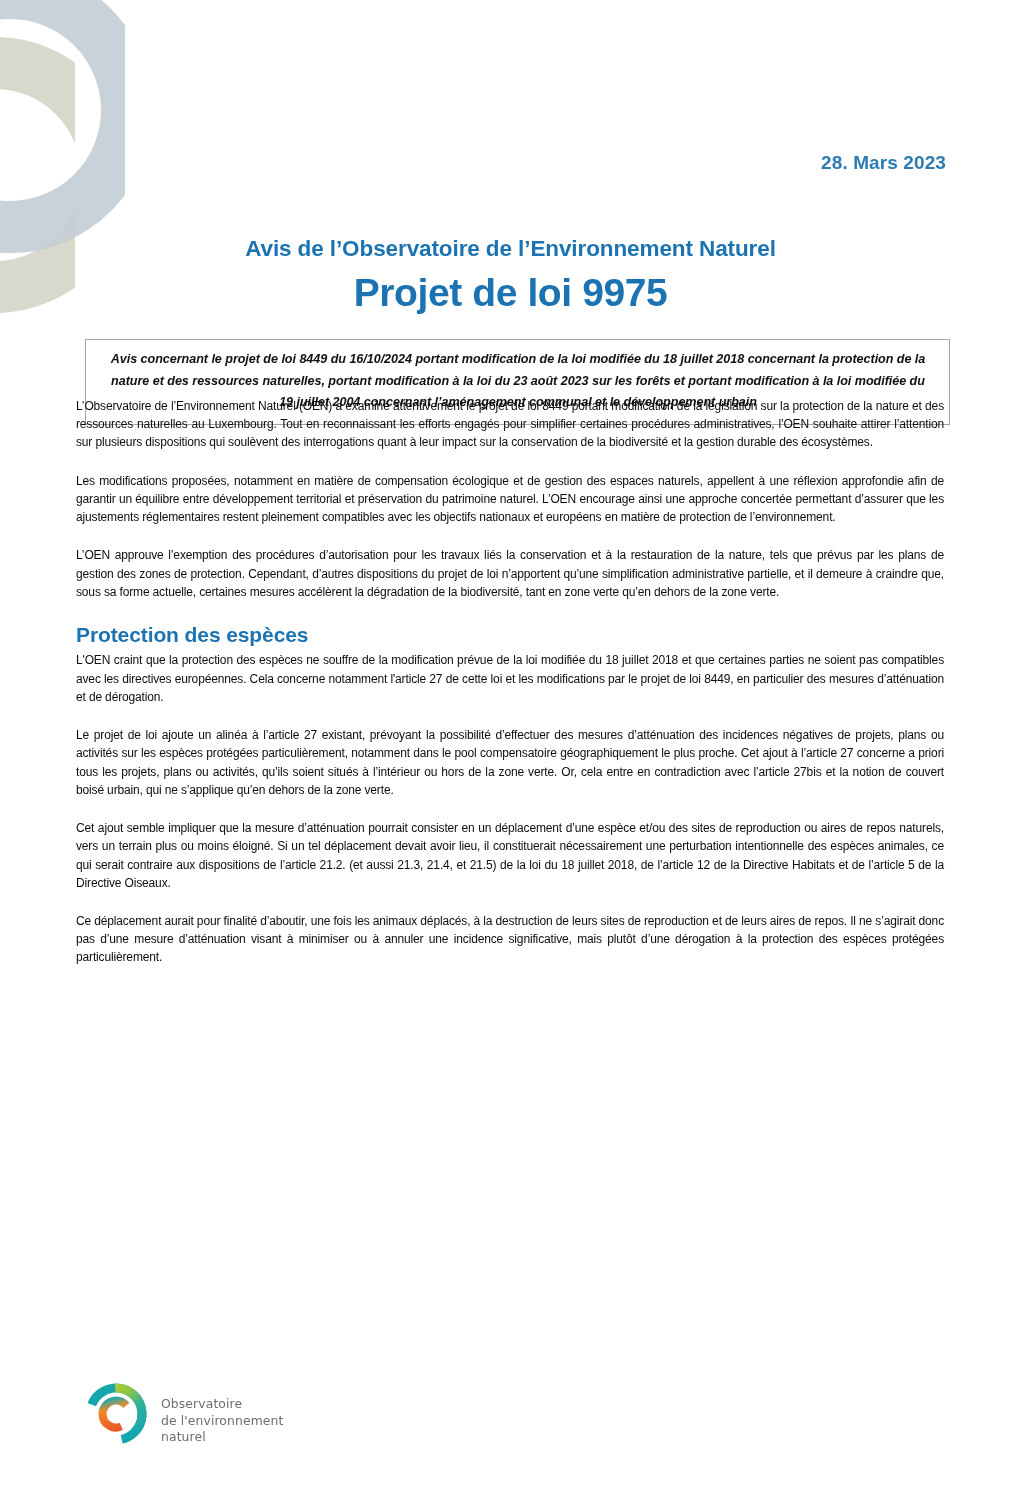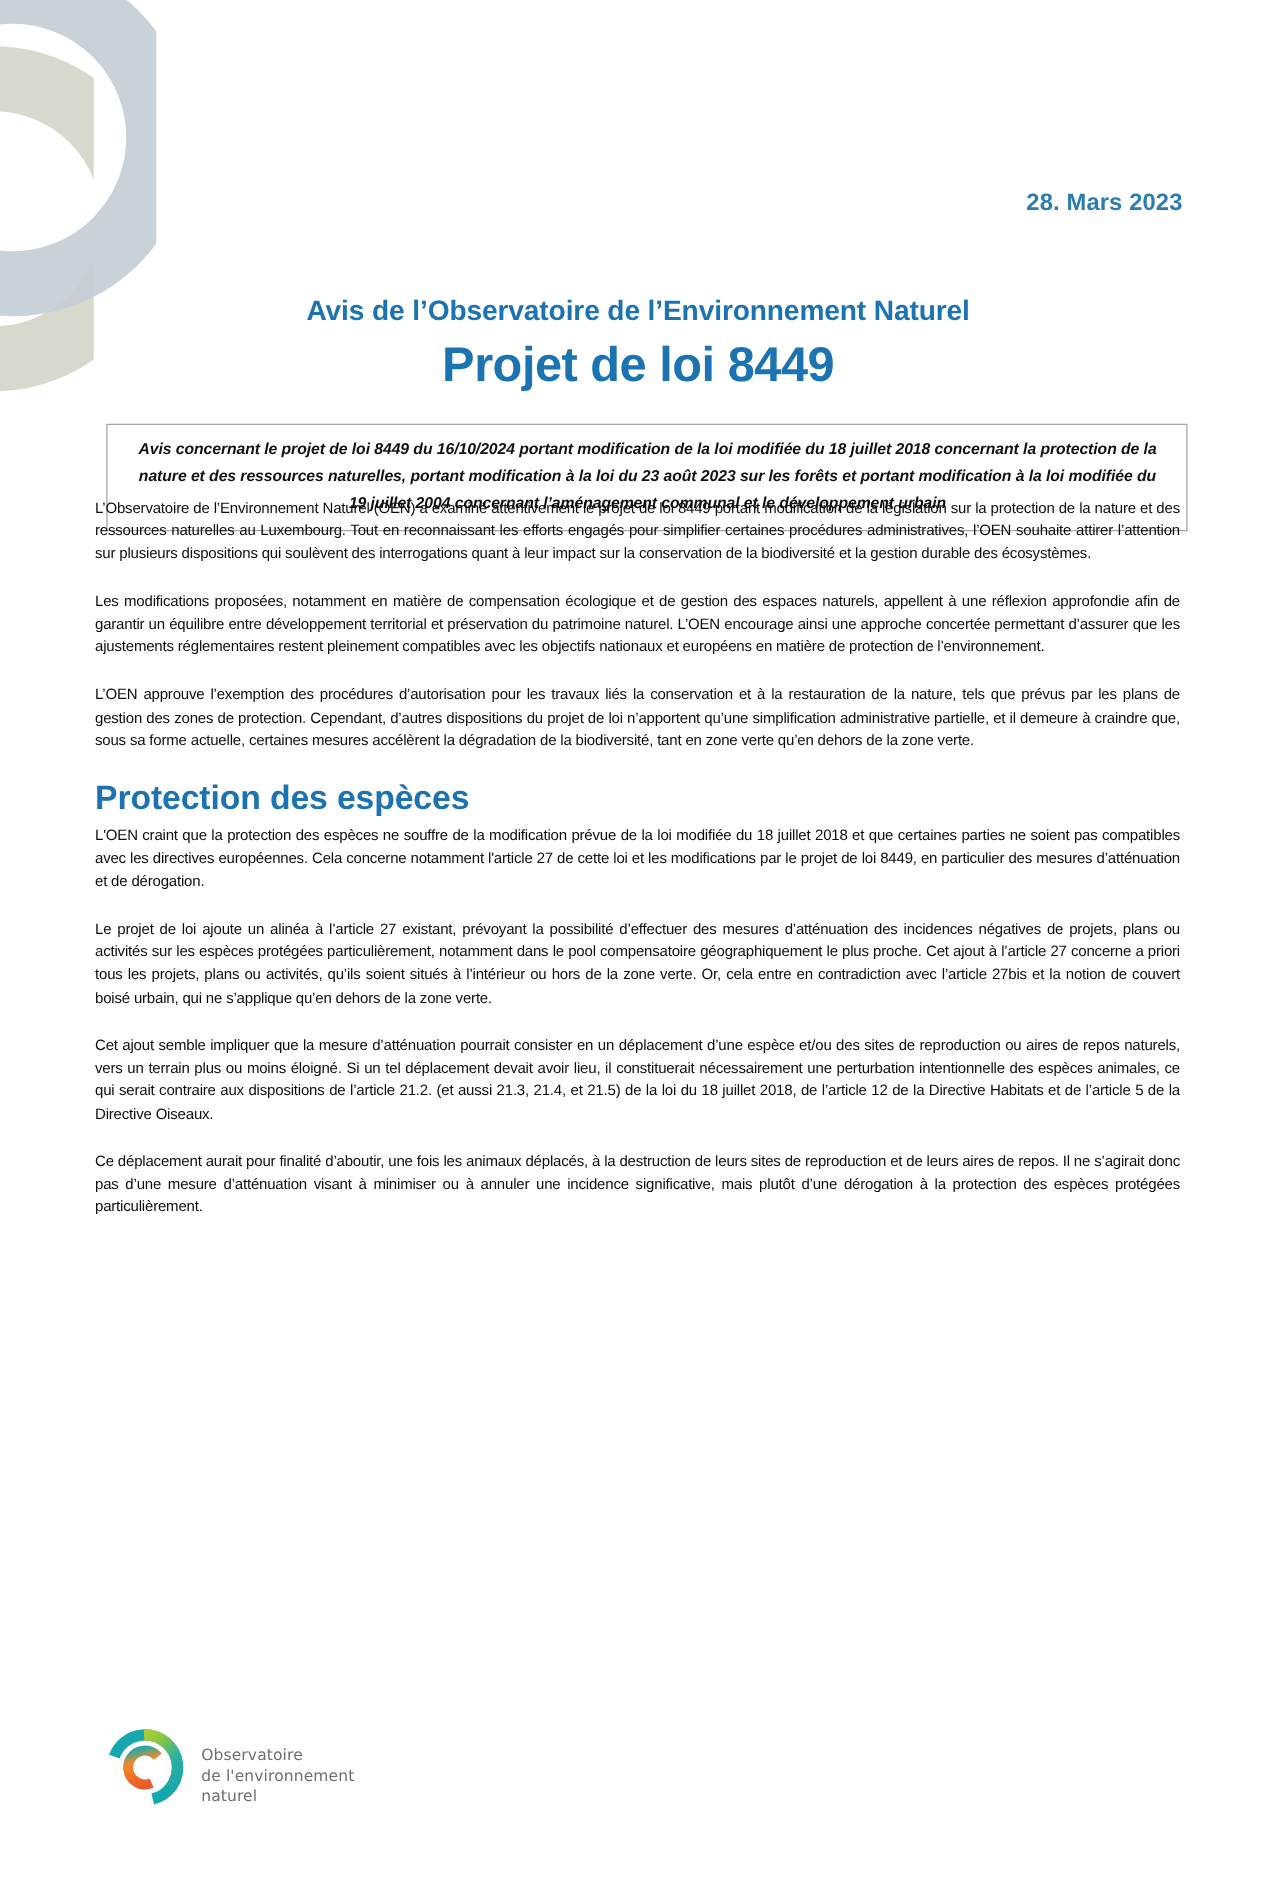--- a/index.html
+++ b/index.html
@@ -100,21 +100,21 @@
     text-align:justify;
     color:#0d0d0d;
     letter-spacing:-0.15px;
     -webkit-hyphens:none;
     hyphens:none;
   }
   .body-col p.para:last-child{margin-bottom:0;}
 
   h2.section-head{
     margin:4px 0 3px 0;
-    font-size:27px;
+    font-size:21px;
     font-weight:bold;
     color:#1b73b2;
     letter-spacing:-0.1px;
     line-height:1.3;
   }
 
   
   .footer-logo{
     position:absolute;
     left:82px;
@@ -159,21 +159,21 @@
     </g>
   </svg>
 </div>
 
 <div class="page">
 
   <div class="date-line">28. Mars 2023</div>
 
   <div class="title-block">
     <div class="subtitle">Avis de l’Observatoire de l’Environnement Naturel</div>
-    <div class="main-title">Projet de loi 8449</div>
+    <div class="main-title">Projet de loi 9975</div>
   </div>
 
   <div class="abstract-box">
     <p>Avis concernant le projet de loi 8449 du 16/10/2024 portant modification de la loi modifiée du 18 juillet 2018 concernant la protection de la nature et des ressources naturelles, portant modification à la loi du 23 août 2023 sur les forêts et portant modification à la loi modifiée du 19 juillet 2004 concernant l’aménagement communal et le développement urbain</p>
   </div>
 
   <div class="body-col">
 
     <p class="para">L’Observatoire de l’Environnement Naturel (OEN) a examiné attentivement le projet de loi 8449 portant modification de la législation sur la protection de la nature et des ressources naturelles au Luxembourg. Tout en reconnaissant les efforts engagés pour simplifier certaines procédures administratives, l’OEN souhaite attirer l’attention sur plusieurs dispositions qui soulèvent des interrogations quant à leur impact sur la conservation de la biodiversité et la gestion durable des écosystèmes.</p>
     <p class="para">Les modifications proposées, notamment en matière de compensation écologique et de gestion des espaces naturels, appellent à une réflexion approfondie afin de garantir un équilibre entre développement territorial et préservation du patrimoine naturel. L’OEN encourage ainsi une approche concertée permettant d’assurer que les ajustements réglementaires restent pleinement compatibles avec les objectifs nationaux et européens en matière de protection de l’environnement.</p>

